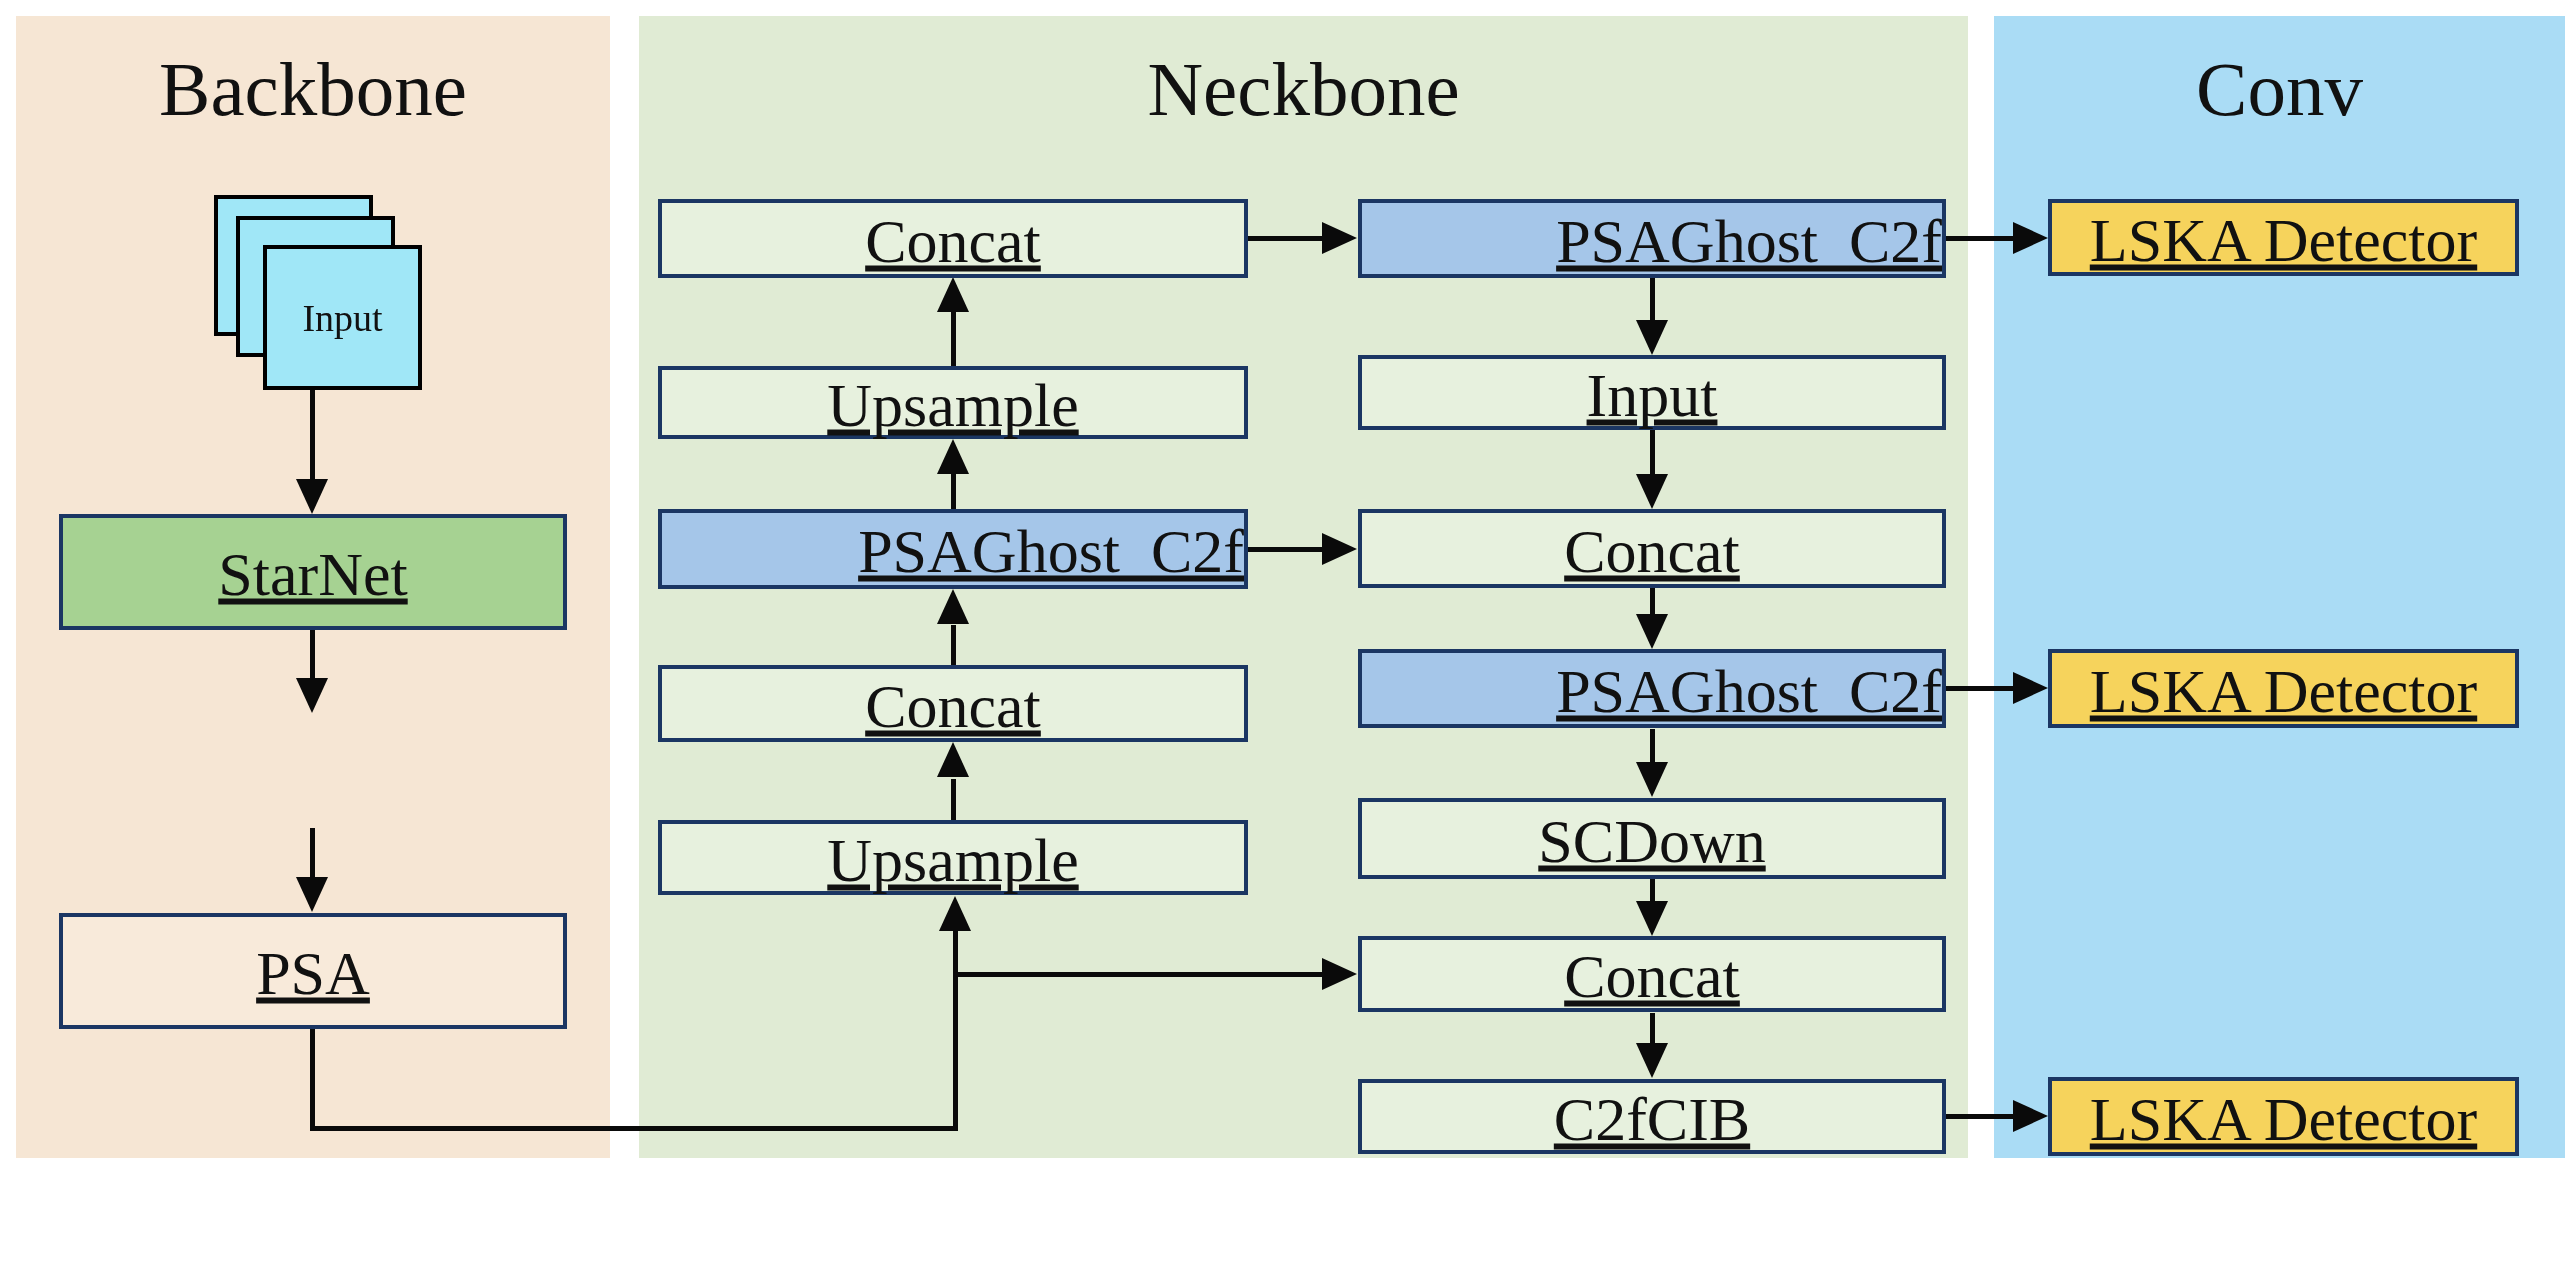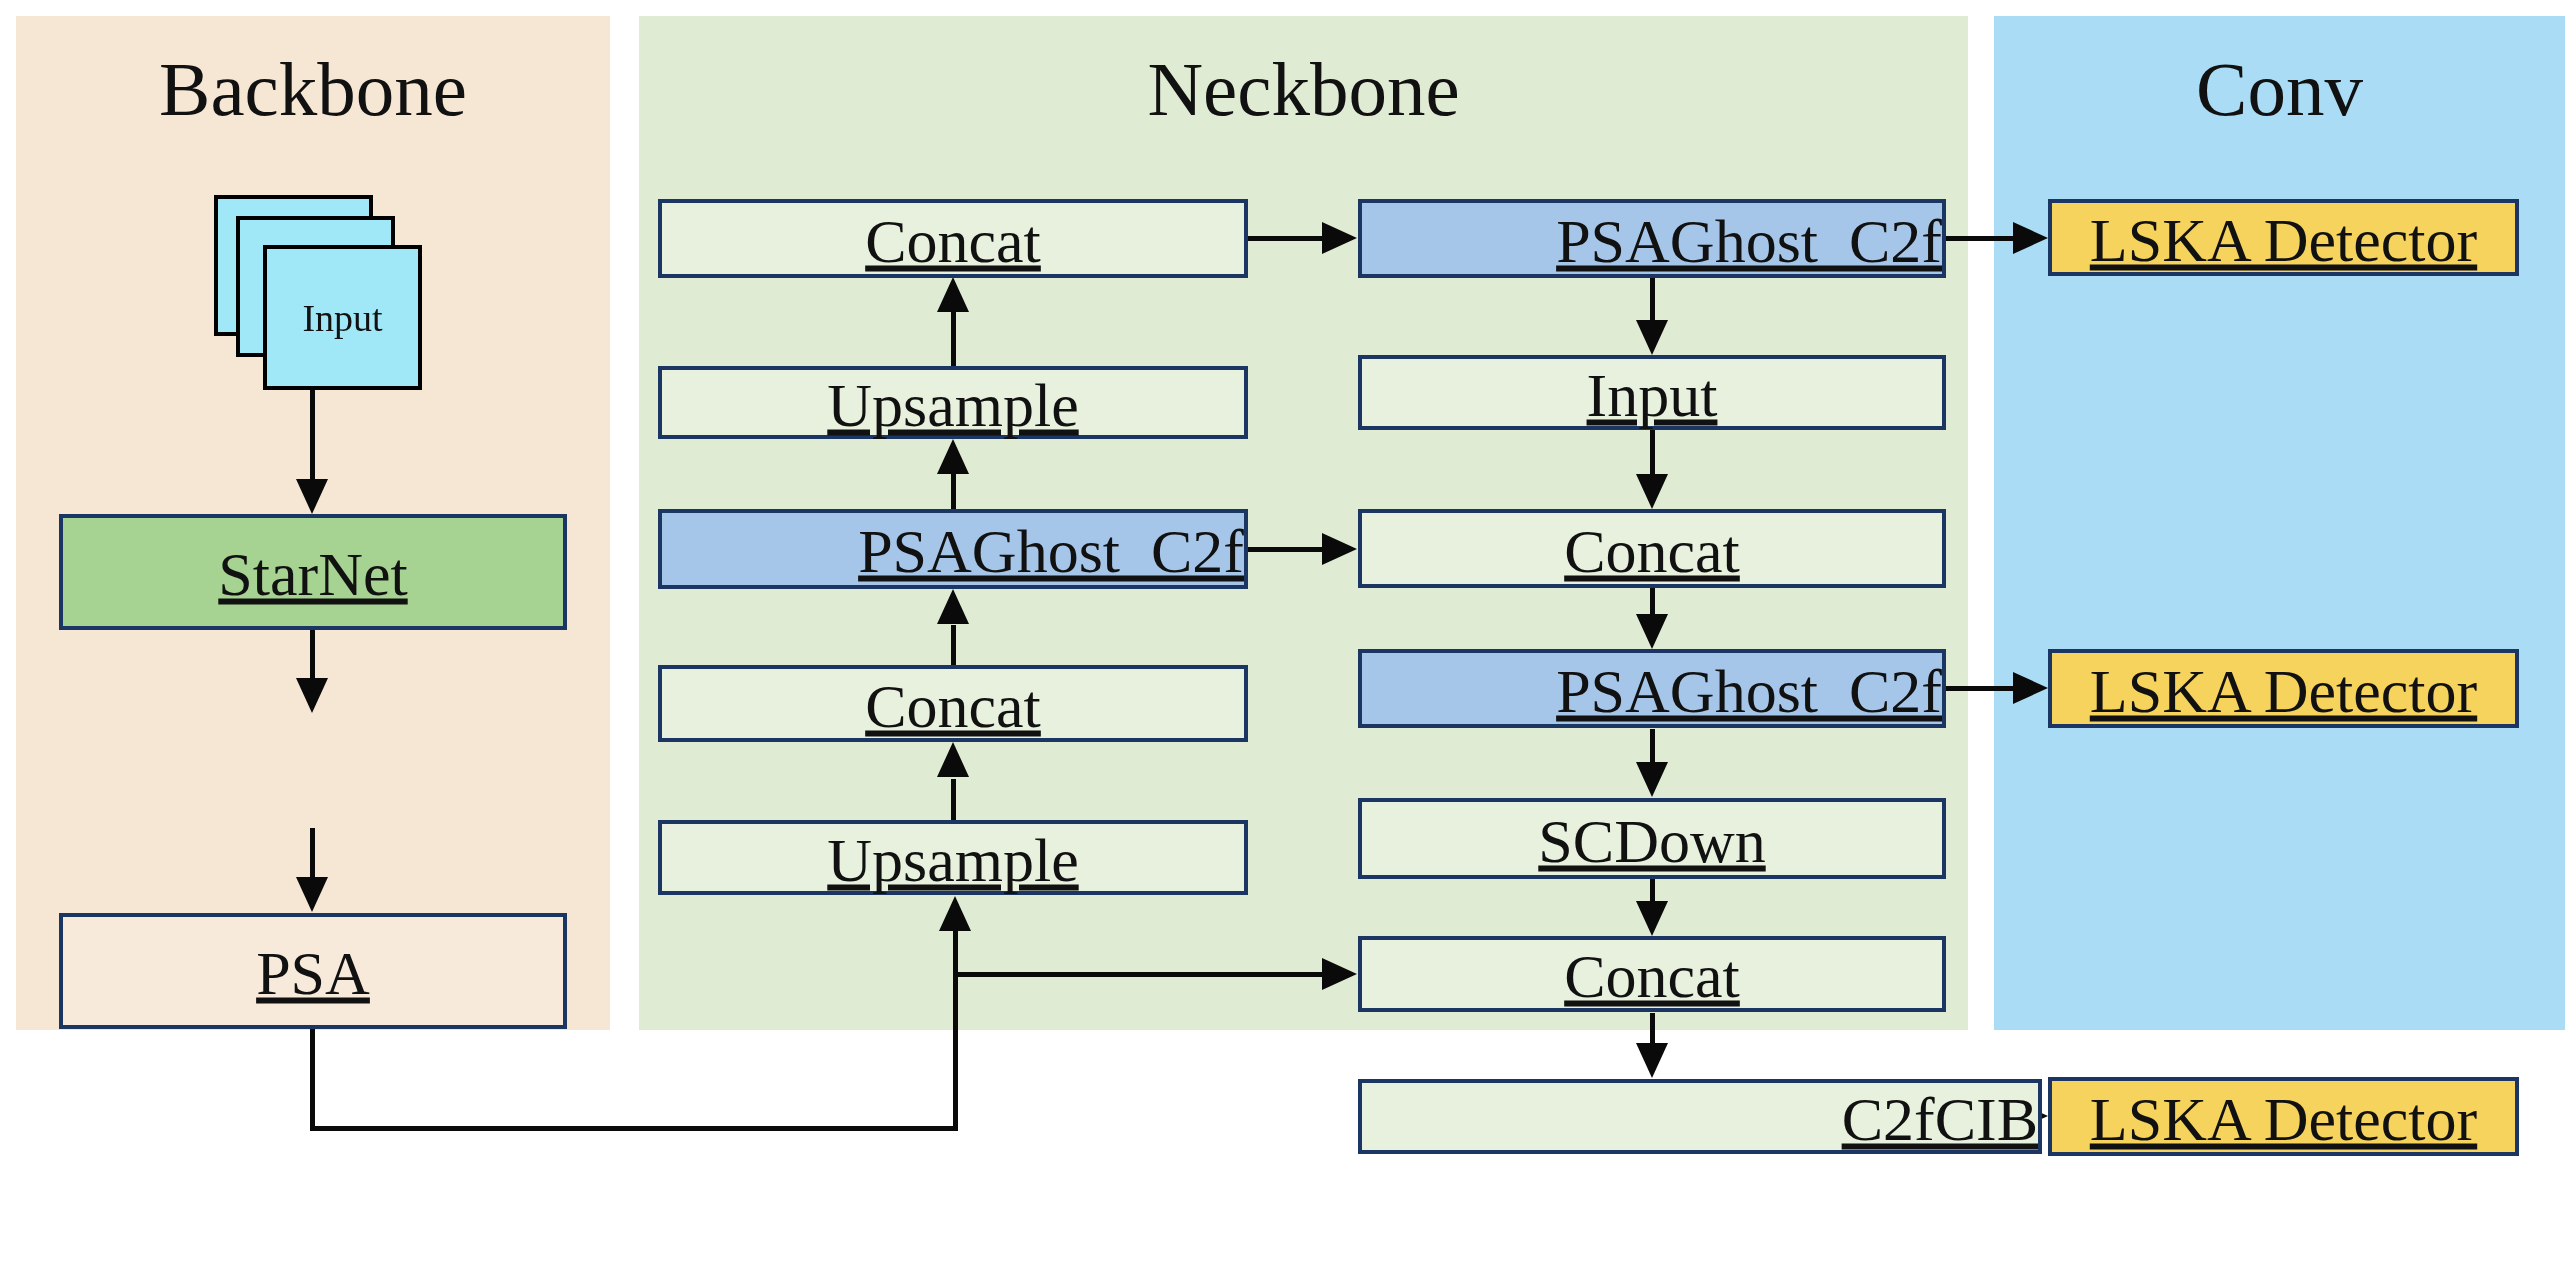--- a/index.html
+++ b/index.html
@@ -4,21 +4,21 @@
 <style>
   :root{
     --backbone_panel:#F6E6D4; --neckbone_panel:#E0EBD4; --head_panel:#AADCF5;
     --peach_box:#F8EADA; --green_box:#E7F1DE; --starnet_box:#A6D292;
     --blue_box:#A5C6E9; --gold_box:#F6D35C; --input_box:#A0E7F7;
     --box_border:#1B3663; --line:#0A0A0A; --text:#111111; --page_bg:#FFFFFF;
   }
   html,body{margin:0;padding:0;background:var(--page_bg);}
   .canvas{position:relative;width:2576px;height:1272px;background:var(--page_bg);
           font-family:"Liberation Serif","DejaVu Serif",serif;color:var(--text);overflow:hidden;}
-  .panel{position:absolute;top:16px;height:1014px;}
+  .panel{position:absolute;top:16px;height:1142px;}
   .panel-backbone{left:16px;width:594px;background:var(--backbone_panel);}
   .panel-neckbone{left:639px;width:1329px;background:var(--neckbone_panel);}
   .panel-head{left:1994px;width:571px;background:var(--head_panel);}
   .panel-title{position:absolute;top:29px;left:0;width:100%;text-align:center;
                font-size:77px;line-height:1.15;color:var(--text);}
   .node{position:absolute;box-sizing:border-box;border:4.6px solid var(--box_border);
         display:flex;align-items:center;justify-content:center;font-size:62px;line-height:1;text-decoration:underline;}
   .node span{transform:translateY(1.5px);}
   .peach{background:var(--peach_box);}
   .greenbox{background:var(--green_box);}
@@ -150,21 +150,21 @@
   </div>
   <div class="node bluebox" style="left:1358px;top:649px;width:588px;height:79px;">
     <span>PSAGhost_C2f</span>
   </div>
   <div class="node greenbox" style="left:1358px;top:798px;width:588px;height:81px;">
     <span>SCDown</span>
   </div>
   <div class="node greenbox" style="left:1358px;top:936px;width:588px;height:76px;">
     <span>Concat</span>
   </div>
-  <div class="node greenbox" style="left:1358px;top:1079px;width:684px;height:75px;justify-content:flex-end;">
+  <div class="node greenbox" style="left:1358px;top:1079px;width:588px;height:75px;">
     <span>C2fCIB</span>
   </div>
 
   <div class="node goldbox" style="left:2048px;top:199px;width:471px;height:77px;">
     <span>LSKA Detector</span>
   </div>
   <div class="node goldbox" style="left:2048px;top:649px;width:471px;height:79px;">
     <span>LSKA Detector</span>
   </div>
   <div class="node goldbox" style="left:2048px;top:1077px;width:471px;height:79px;">

